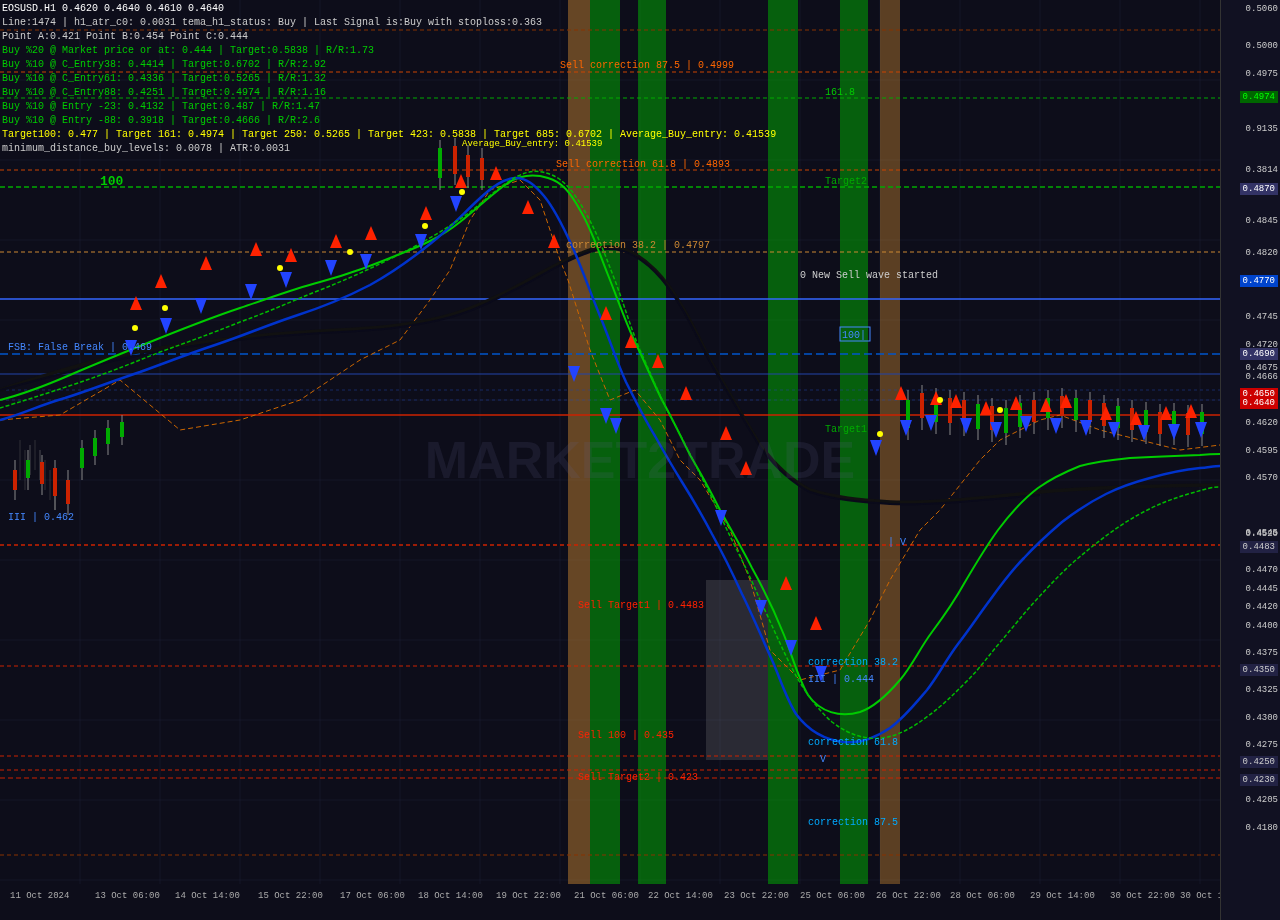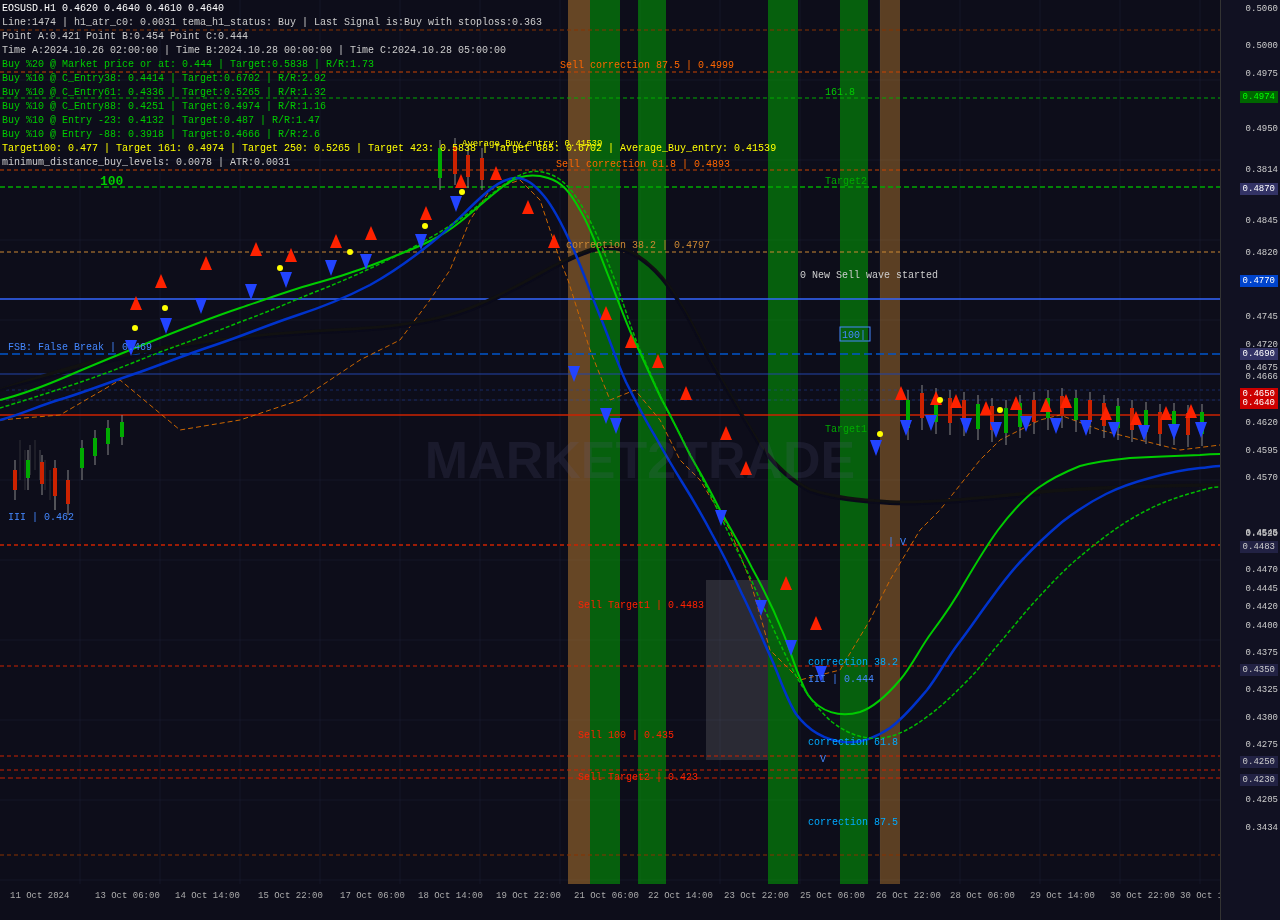--- a/index.html
+++ b/index.html
@@ -95,21 +95,20 @@
 <body>
 
 <div id="chart-container">
 
   <div class="watermark">MARKET2TRADE</div>
 
   <div id="info-panel">
     <div class="info-line info-white">EOSUSD.H1  0.4620 0.4640 0.4610 0.4640</div>
     <div class="info-line">Line:1474 | h1_atr_c0: 0.0031  tema_h1_status: Buy | Last Signal is:Buy with stoploss:0.363</div>
     <div class="info-line">Point A:0.421  Point B:0.454  Point C:0.444</div>
-    <div class="info-line">Time A:2024.10.26 02:00:00  | Time B:2024.10.28 00:00:00 | Time C:2024.10.28 05:00:00</div>
     <div class="info-line info-buy">Buy %20 @ Market price or at: 0.444 | Target:0.5838 | R/R:1.73</div>
     <div class="info-line info-buy">Buy %10 @ C_Entry38: 0.4414 | Target:0.6702 | R/R:2.92</div>
     <div class="info-line info-buy">Buy %10 @ C_Entry61: 0.4336 | Target:0.5265 | R/R:1.32</div>
     <div class="info-line info-buy">Buy %10 @ C_Entry88: 0.4251 | Target:0.4974 | R/R:1.16</div>
     <div class="info-line info-buy">Buy %10 @ Entry -23: 0.4132 | Target:0.487 | R/R:1.47</div>
     <div class="info-line info-buy">Buy %10 @ Entry -88: 0.3918 | Target:0.4666 | R/R:2.6</div>
     <div class="info-line info-yellow">Target100: 0.477 | Target 161: 0.4974 | Target 250: 0.5265 | Target 423: 0.5838 | Target 685: 0.6702 | Average_Buy_entry: 0.41539</div>
     <div class="info-line">minimum_distance_buy_levels: 0.0078 | ATR:0.0031</div>
   </div>
 
@@ -442,21 +441,21 @@
     <text x="1110" y="898" fill="#aaaaaa" font-size="9" font-family="Courier New">30 Oct 22:00</text>
     <text x="1180" y="898" fill="#aaaaaa" font-size="9" font-family="Courier New">30 Oct 14:00</text>
 
   </svg>
 
   <div id="price-axis">
     <div class="price-label" style="top:1%;">0.5060</div>
     <div class="price-label" style="top:5%;">0.5000</div>
     <div class="price-label" style="top:8%;">0.4975</div>
     <div class="price-label price-label-green" style="top:10.5%;">0.4974</div>
-    <div class="price-label" style="top:14%;">0.4950</div>
+    <div class="price-label" style="top:14%;">0.9135</div>
     <div class="price-label" style="top:18.5%;">0.3814</div>
     <div class="price-label price-label-highlight" style="top:20.5%;">0.4870</div>
     <div class="price-label" style="top:24%;">0.4845</div>
     <div class="price-label" style="top:27.5%;">0.4820</div>
     <div class="price-label price-label-blue" style="top:30.5%;">0.4770</div>
     <div class="price-label" style="top:34.5%;">0.4745</div>
     <div class="price-label" style="top:37.5%;">0.4720</div>
     <div class="price-label price-label-highlight" style="top:38.5%;">0.4690</div>
     <div class="price-label" style="top:40%;">0.4675</div>
     <div class="price-label" style="top:41%;">0.4666</div>
@@ -473,16 +472,16 @@
     <div class="price-label" style="top:66%;">0.4420</div>
     <div class="price-label" style="top:68%;">0.4400</div>
     <div class="price-label" style="top:71%;">0.4375</div>
     <div class="price-label price-label-dark" style="top:72.8%;">0.4350</div>
     <div class="price-label" style="top:75%;">0.4325</div>
     <div class="price-label" style="top:78%;">0.4300</div>
     <div class="price-label" style="top:81%;">0.4275</div>
     <div class="price-label price-label-dark" style="top:82.8%;">0.4250</div>
     <div class="price-label price-label-dark" style="top:84.8%;">0.4230</div>
     <div class="price-label" style="top:87%;">0.4205</div>
-    <div class="price-label" style="top:90%;">0.3434</div>
+    <div class="price-label" style="top:90%;">0.4180</div>
   </div>
 
 </div>
 
 </body></html>

